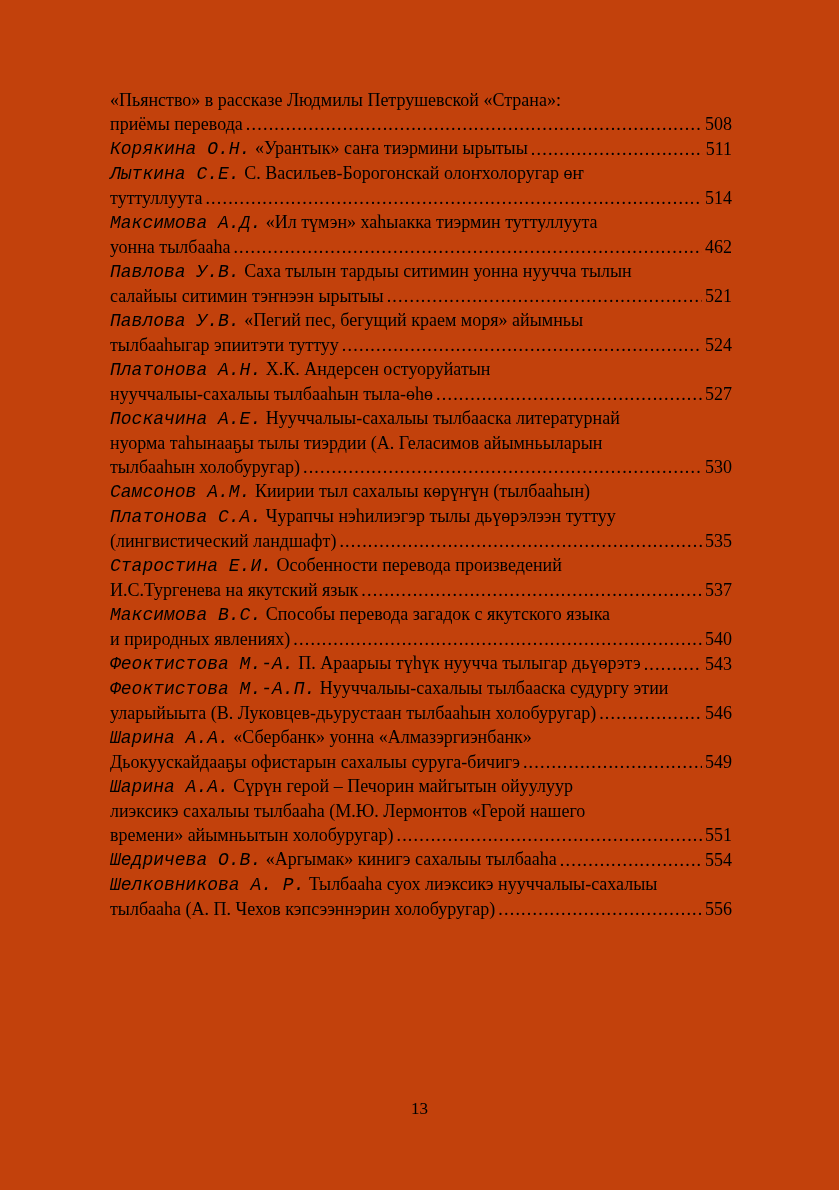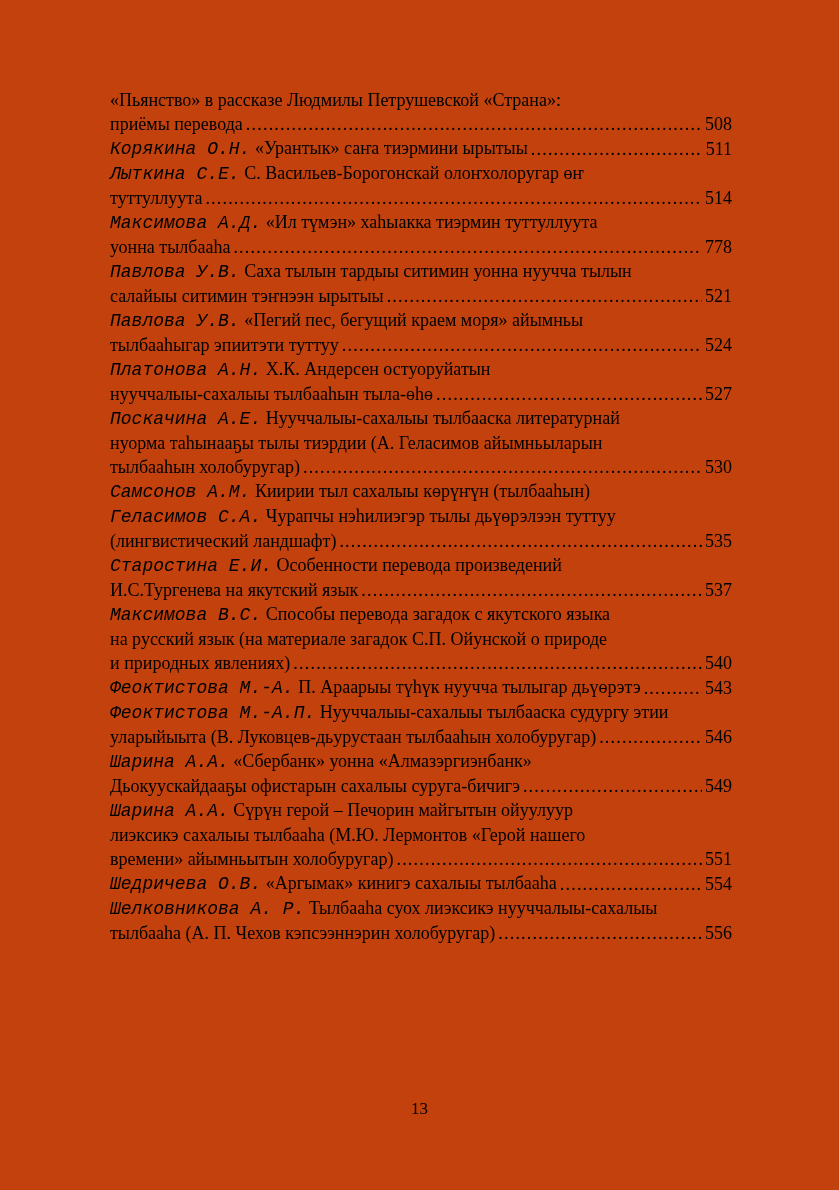--- a/index.html
+++ b/index.html
@@ -87,21 +87,21 @@
           <span class="content"><span>туттуллуута</span></span>
           <span class="leader"></span>
           <span class="pagenum">514</span>
         </div>
       </div>
       <div class="entry">
         <div class="line"><span class="content"><span class="author">Максимова А.Д.</span> <span>«Ил түмэн» хаһыакка тиэрмин туттуллуута</span></span></div>
         <div class="line last">
           <span class="content"><span>уонна тылбааһа</span></span>
           <span class="leader"></span>
-          <span class="pagenum">778</span>
+          <span class="pagenum">462</span>
         </div>
       </div>
       <div class="entry">
         <div class="line"><span class="content"><span class="author">Павлова У.В.</span> <span>Саха тылын тардыы ситимин уонна нуучча тылын</span></span></div>
         <div class="line last">
           <span class="content"><span>салайыы ситимин тэҥнээн ырытыы</span></span>
           <span class="leader"></span>
           <span class="pagenum">521</span>
         </div>
       </div>
@@ -127,38 +127,37 @@
         <div class="line last">
           <span class="content"><span>тылбааһын холобуругар)</span></span>
           <span class="leader"></span>
           <span class="pagenum">530</span>
         </div>
       </div>
       <div class="entry">
         <div class="line"><span class="content"><span class="author">Самсонов А.М.</span> <span>Киирии тыл сахалыы көрүҥүн (тылбааһын)</span></span></div>
       </div>
       <div class="entry">
-        <div class="line"><span class="content"><span class="author">Геласимов С.А.</span> <span>Чурапчы нэһилиэгэр тылы дьүөрэлээн туттуу</span></span></div>
+        <div class="line"><span class="content"><span class="author">Платонова С.А.</span> <span>Чурапчы нэһилиэгэр тылы дьүөрэлээн туттуу</span></span></div>
         <div class="line last">
           <span class="content"><span>(лингвистический ландшафт)</span></span>
           <span class="leader"></span>
           <span class="pagenum">535</span>
         </div>
       </div>
       <div class="entry">
         <div class="line"><span class="content"><span class="author">Старостина Е.И.</span> <span>Особенности перевода произведений</span></span></div>
         <div class="line last">
           <span class="content"><span>И.С.Тургенева на якутский язык</span></span>
           <span class="leader"></span>
           <span class="pagenum">537</span>
         </div>
       </div>
       <div class="entry">
         <div class="line"><span class="content"><span class="author">Максимова В.С.</span> <span>Способы перевода загадок с якутского языка</span></span></div>
-        <div class="line"><span class="content"><span>на русский язык (на материале загадок С.П. Ойунской о природе</span></span></div>
         <div class="line last">
           <span class="content"><span>и природных явлениях)</span></span>
           <span class="leader"></span>
           <span class="pagenum">540</span>
         </div>
       </div>
       <div class="entry">
         <div class="line last">
           <span class="content"><span class="author">Феоктистова М.-А.</span> <span>П. Араарыы түһүк нуучча тылыгар дьүөрэтэ</span></span>
           <span class="leader"></span>

